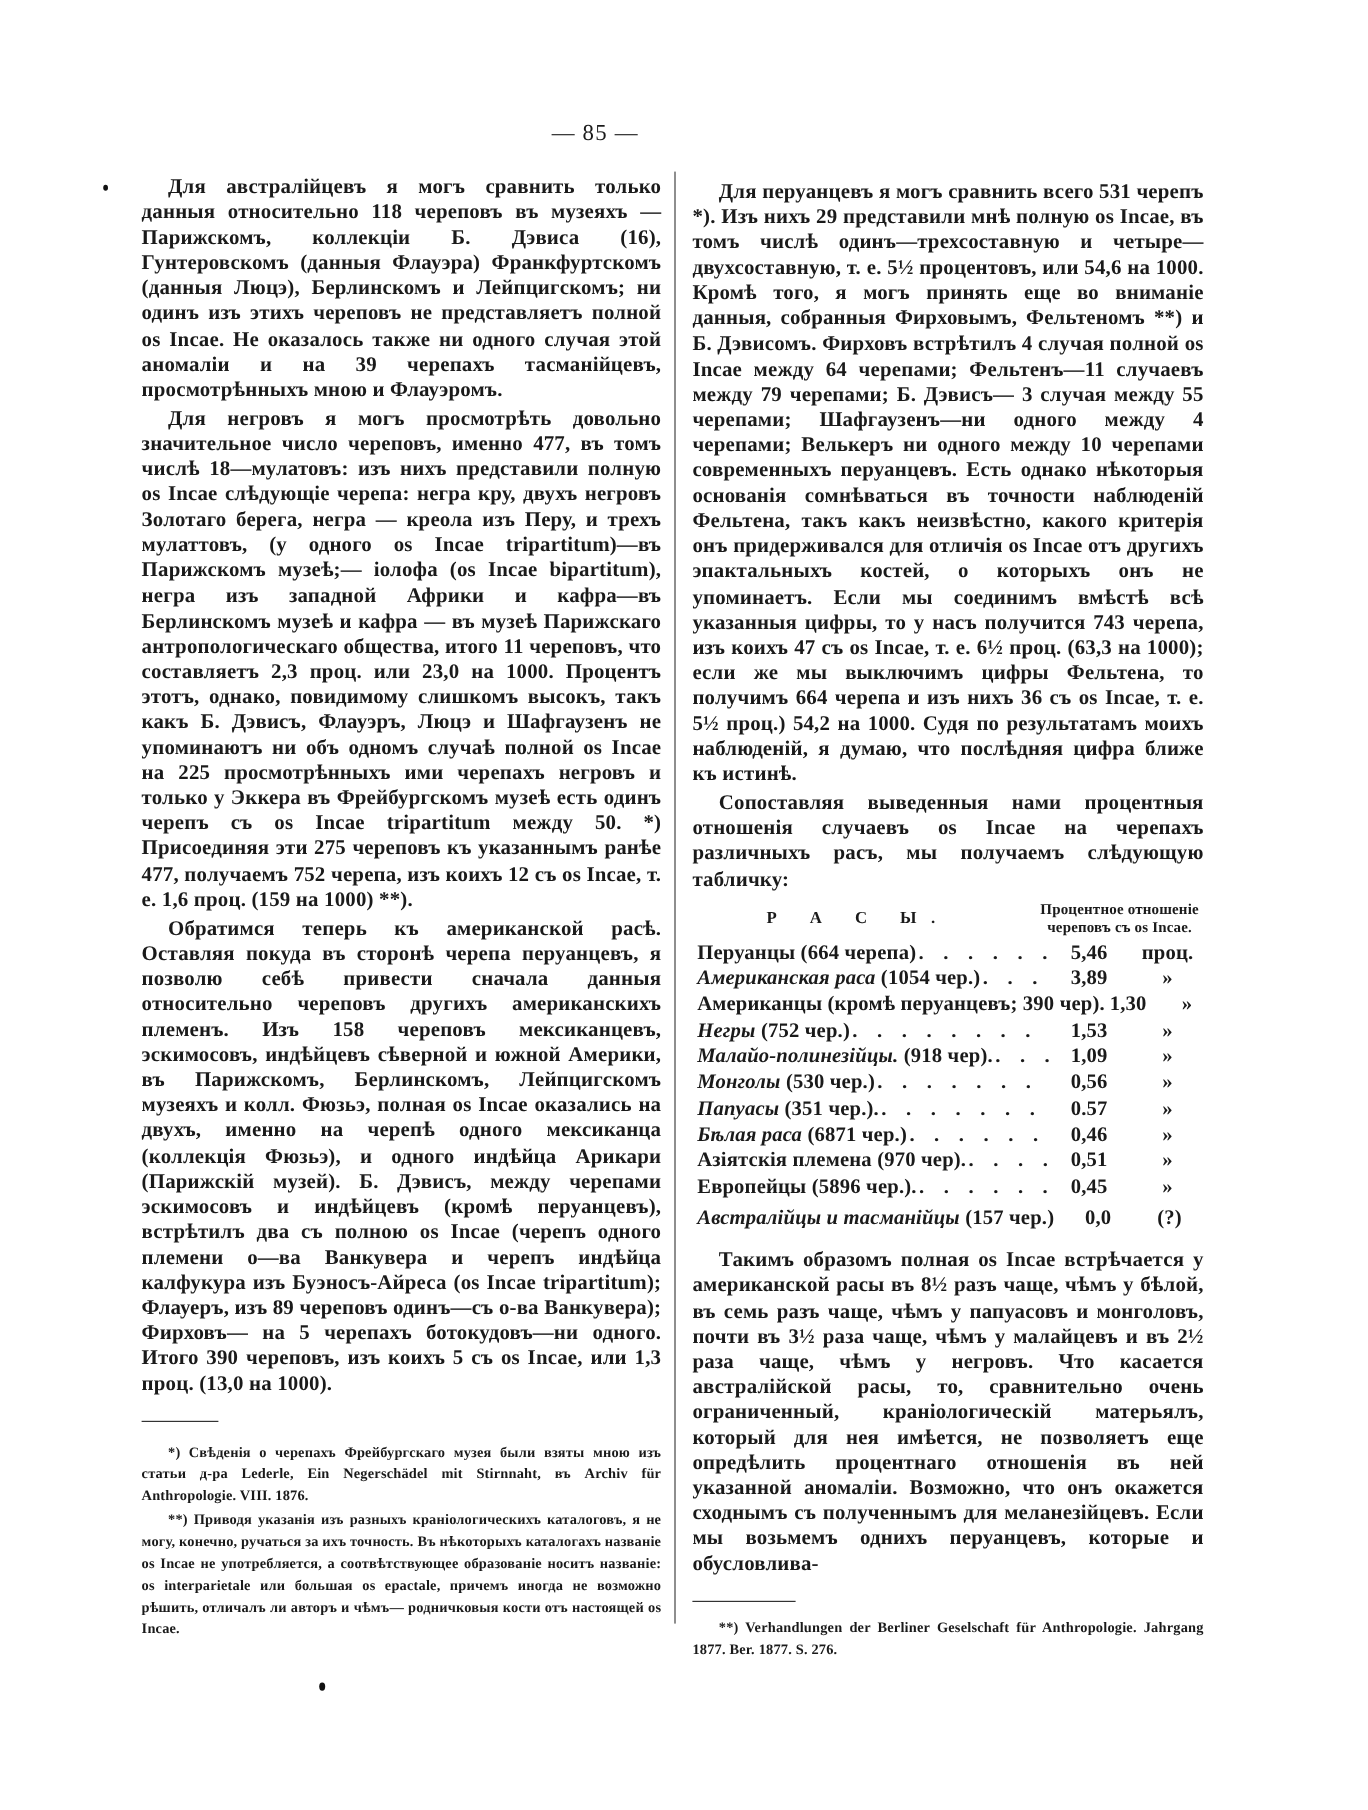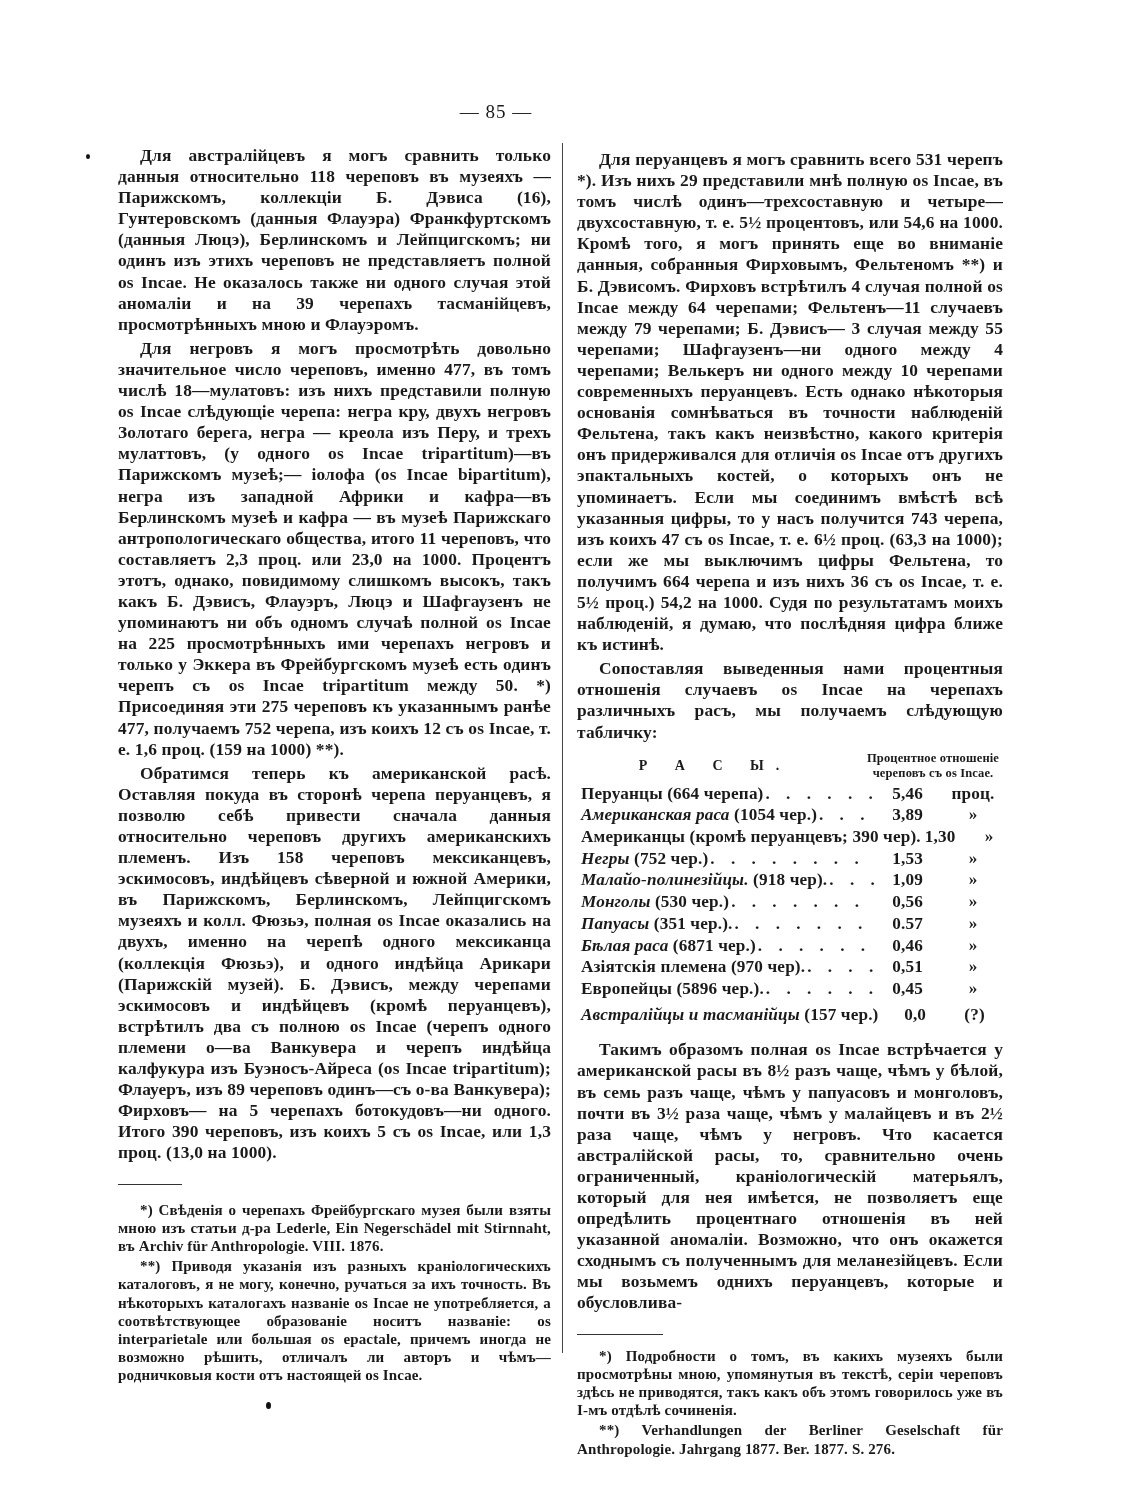--- a/index.html
+++ b/index.html
@@ -27,21 +27,21 @@
   .col p + p { margin-top: 3px; }
   .divider {
     position: absolute; left: 562px; top: 143px; width: 1px; height: 1210px;
     background: #444;
   }
   .fn-rule {
     width: 64px; height: 1px; background: #333; margin: 20px 0 16px 0;
   }
   .fn-rule.right { width: 86px; margin: 20px 0 12px 0; }
   .footnotes p {
-    font-size: 15px; line-height: 18.2px; text-indent: 22px;
+    font-size: 12px; line-height: 18.2px; text-indent: 22px;
   }
   .footnotes p + p { margin-top: 2px; }
   .table-block { margin-top: 8px; }
   .tbl-head {
     display: flex; justify-content: space-between; align-items: center;
     margin-bottom: 2px;
   }
   .tbl-head .races {
     flex: 1; text-align: center; font-size: 14px; letter-spacing: 12px;
     padding-right: 10px;
@@ -161,16 +161,15 @@
           <span class="dots">. . . . . . . . . . . . . . . . . . . .</span>
           <span class="val">0,0</span>
           <span class="unit">(?)</span>
         </div>
       </div>
   </div>
 
   <p class="indent" style="margin-top:14px;">Такимъ образомъ полная os Incae встрѣчается у американской расы въ 8½ разъ чаще, чѣмъ у бѣлой, въ семь разъ чаще, чѣмъ у папуасовъ и монголовъ, почти въ 3½ раза чаще, чѣмъ у малайцевъ и въ 2½ раза чаще, чѣмъ у негровъ. Что касается австралійской расы, то, сравнительно очень ограниченный, краніологическій матерьялъ, который для нея имѣется, не позволяетъ еще опредѣлить процентнаго отношенія въ ней указанной аномаліи. Возможно, что онъ окажется сходнымъ съ полученнымъ для меланезійцевъ. Если мы возьмемъ однихъ перуанцевъ, которые и обусловлива-</p>
   <div class="fn-rule right"></div>
   <div class="footnotes">
-    <p>*) Подробности о томъ, въ какихъ музеяхъ были просмотрѣны мною, упомянутыя въ текстѣ, серіи череповъ здѣсь не приводятся, такъ какъ объ этомъ говорилось уже въ I-мъ отдѣлѣ сочиненія.</p>
     <p>**) Verhandlungen der Berliner Geselschaft für Anthropologie. Jahrgang 1877. Ber. 1877. S. 276.</p>
   </div>
 </div>
 
 </body></html>

